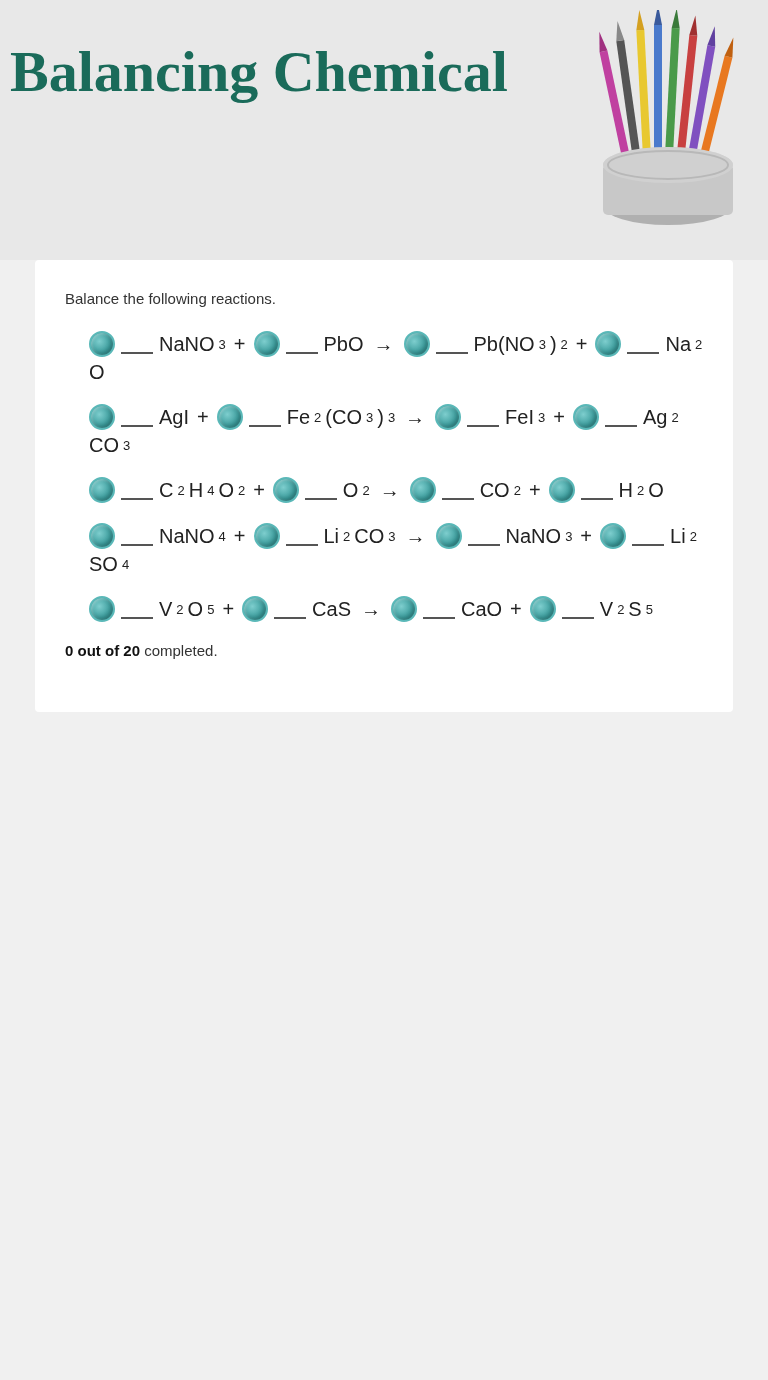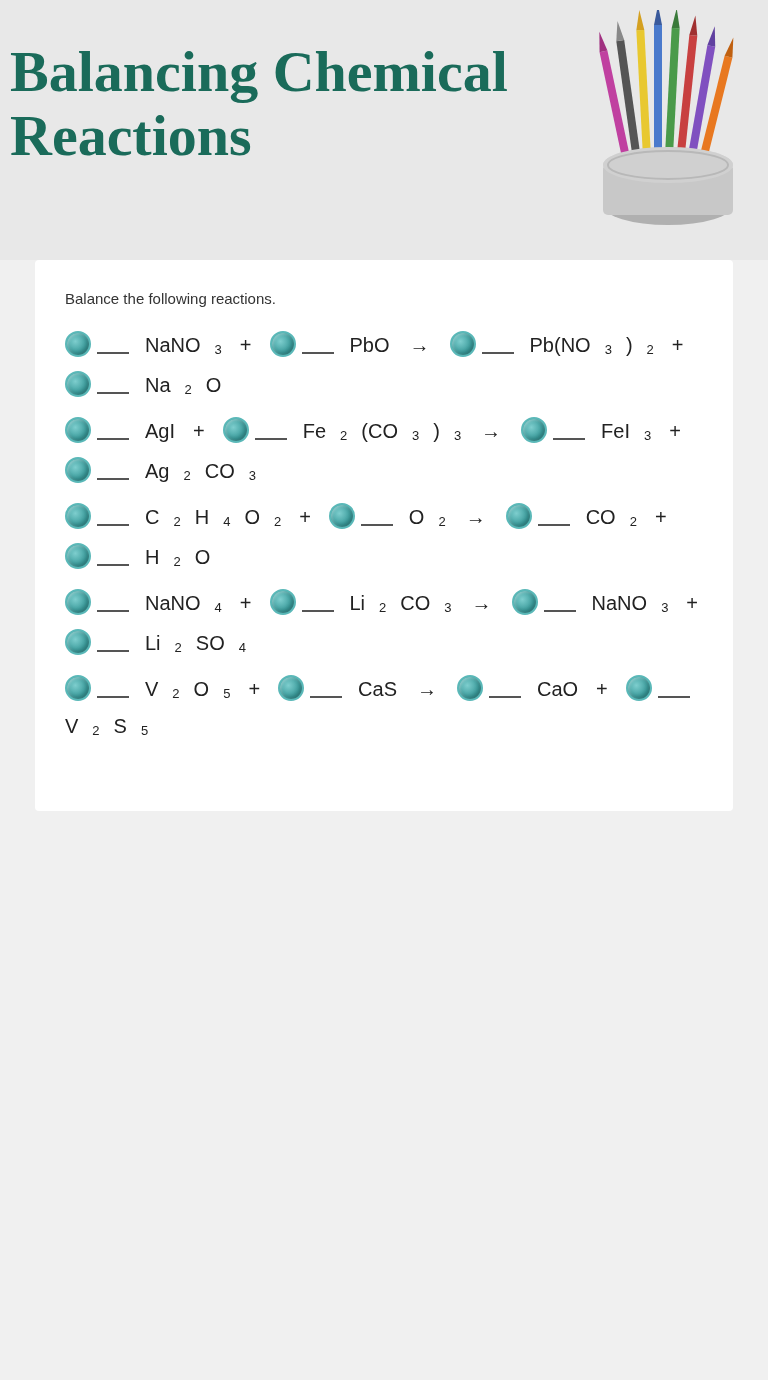--- a/index.html
+++ b/index.html
@@ -52,24 +52,25 @@
     .instruction {
       font-size: 15px;
       color: #333;
       margin-bottom: 24px;
       font-family: Arial, sans-serif;
     }
 
     
     .reaction-row {
       display: flex;
-      align-items: flex-end;
+      align-items: center;
       margin-bottom: 20px;
       flex-wrap: wrap;
-      gap: 14px;
+      gap: 4px;
+      margin-left: 24px;
     }
 
     .term {
       display: flex;
       align-items: center;
       gap: 4px;
     }
 
     .input-dot {
       width: 26px;
@@ -133,21 +134,20 @@
       min-height: 700px;
       width: 100%;
     }
   </style>
 </head>
 <body>
 
 <div class="header">
   <h1 class="header-title">
     <span>Balancing Chemical</span><br>
-    <span>Reactions</span>
   </h1>
 
   <div class="pencil-cup">
     <svg width="220" height="250" viewBox="0 0 220 250" xmlns="http://www.w3.org/2000/svg">
 
       <ellipse cx="110" cy="195" rx="65" ry="20" fill="#b0b0b0"></ellipse>
       <rect x="45" y="155" width="130" height="45" rx="5" fill="#c8c8c8"></rect>
       <ellipse cx="110" cy="155" rx="65" ry="18" fill="#d5d5d5"></ellipse>
 
       <rect x="68" y="30" width="8" height="140" fill="#555" transform="rotate(-8,72,100)"></rect>
@@ -344,15 +344,19 @@
         <span class="input-dot"></span>
         <span class="underline-input"></span>
       </span>
         <span class="chem-text">V</span>
         <sub class="chem-text" style="font-size:13px;">2</sub>
         <span class="chem-text">S</span>
         <sub class="chem-text" style="font-size:13px;">5</sub>
       </div>
     </div>
 
+  <p class="progress-text">
+    <strong><span>0</span> out of <span>20</span></strong>
+    <span>completed.</span>
+  </p>
 </div>
 
 <div class="bottom-area"></div>
 
 </body></html>

